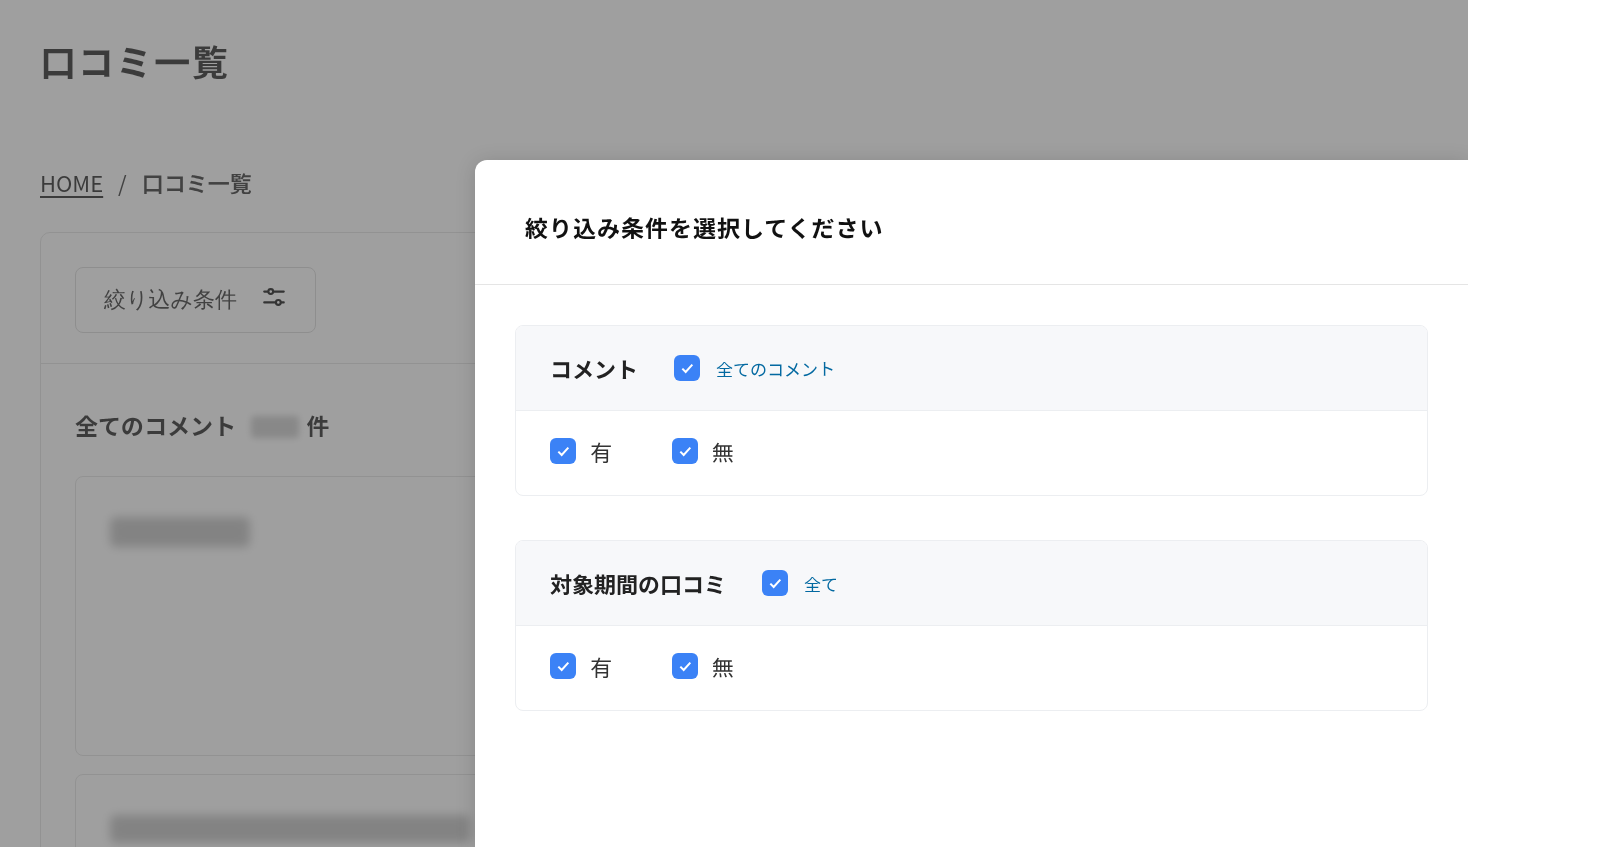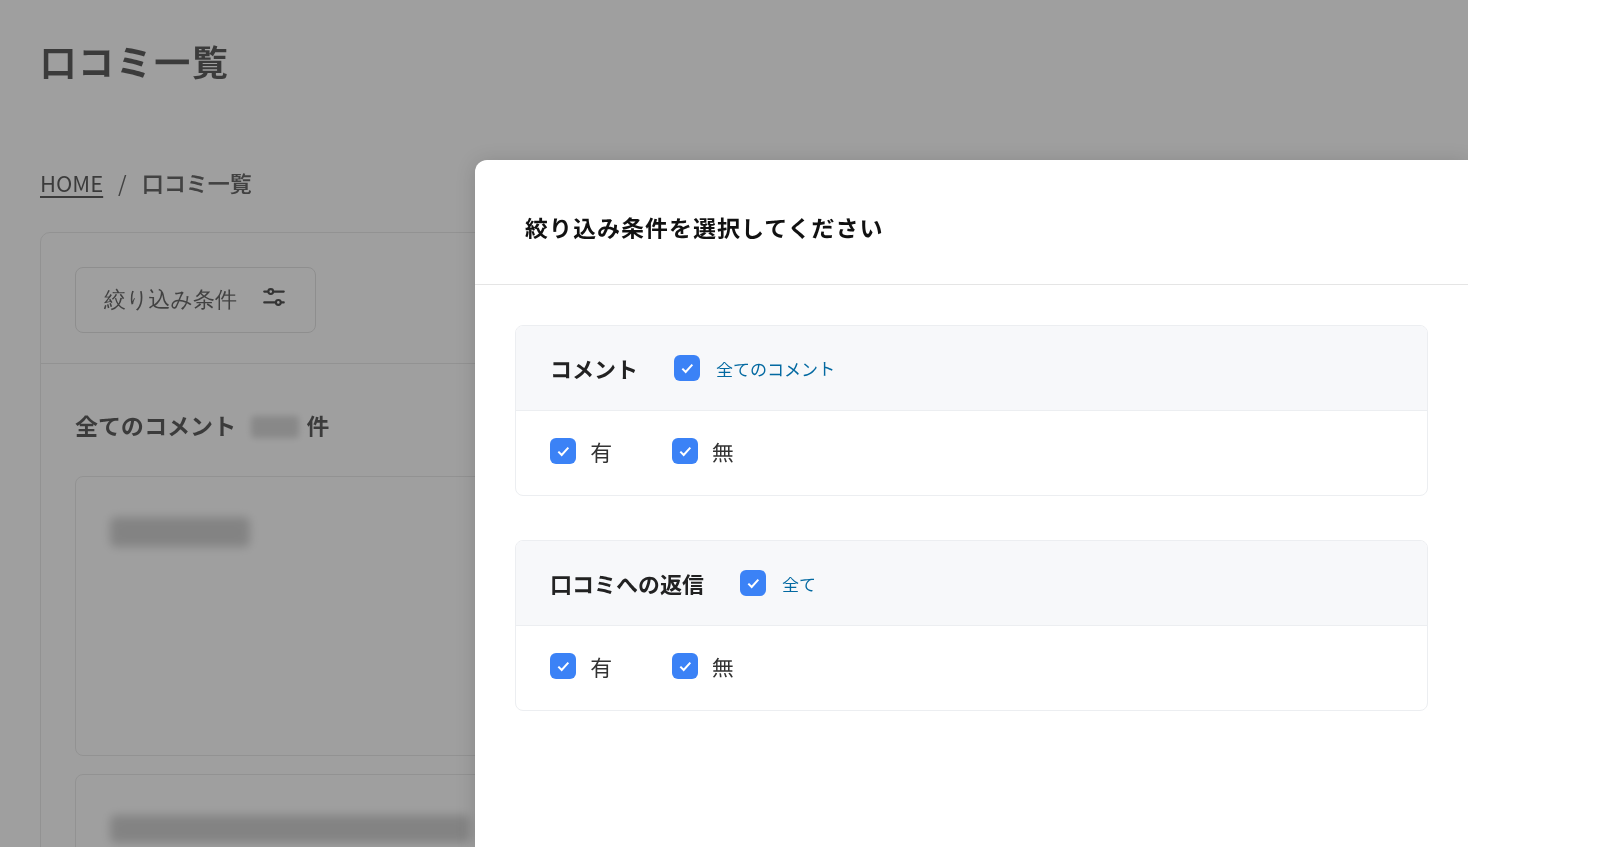--- a/index.html
+++ b/index.html
@@ -276,21 +276,21 @@
                   <polyline points="5 13 10 18 20 7"></polyline>
                 </svg>
             </span>
             <span>無</span>
           </label>
         </div>
       </div>
 
       <div class="filter-block" style="margin-bottom:0;">
         <div class="filter-head">
-          <div class="head-label">口コミへの返信</div>
+          <div class="head-label">対象期間の口コミ</div>
           <label class="head-check">
             <span class="cbx">
               <svg viewBox="0 0 24 24">
                   <polyline points="5 13 10 18 20 7"></polyline>
                 </svg>
             </span>
             <span>全て</span>
           </label>
         </div>
         <div class="filter-body">

